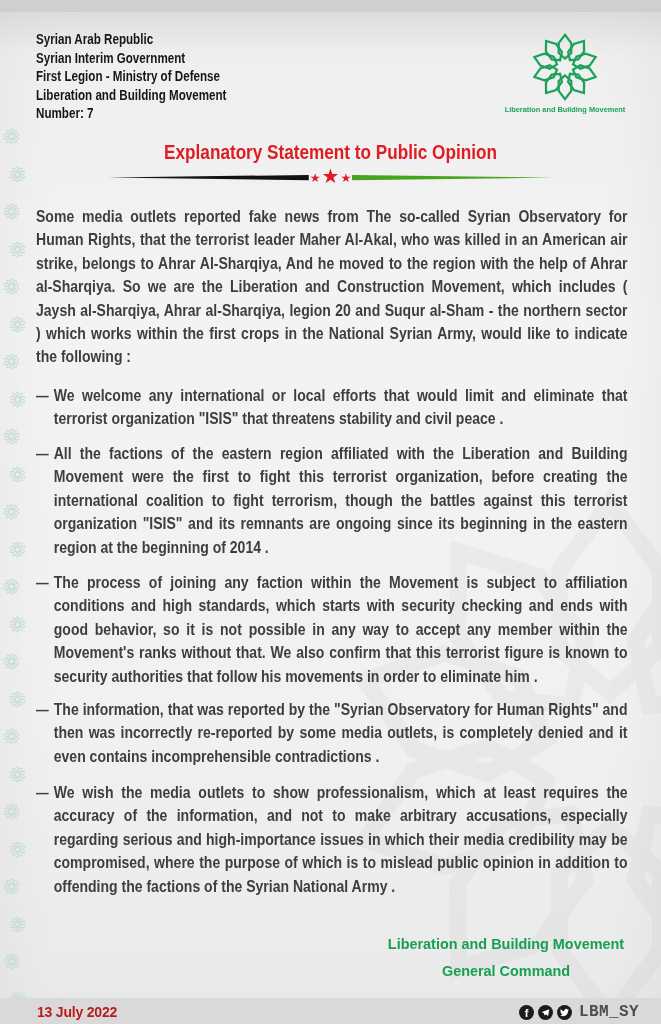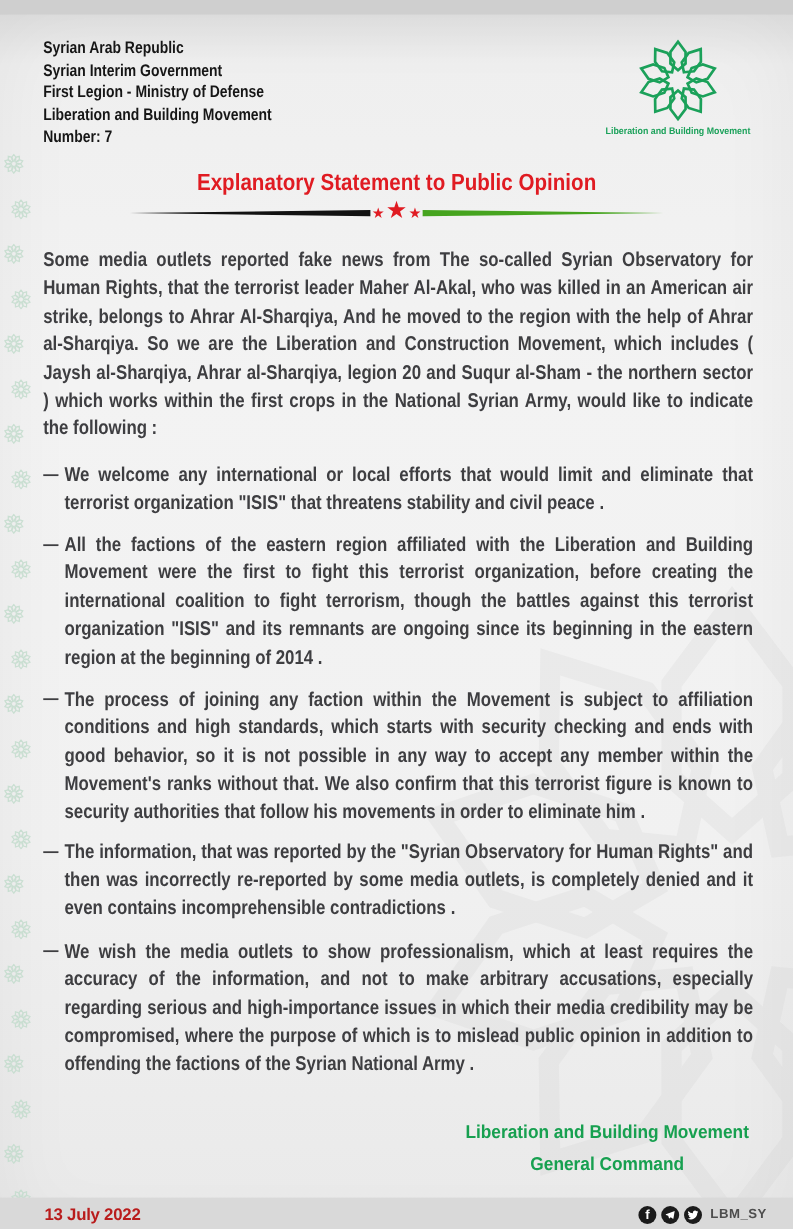--- a/index.html
+++ b/index.html
@@ -61,21 +61,21 @@
     display:flex;align-items:center;justify-content:space-between;
     box-sizing:border-box;padding:0 22px 0 37px;
   }
   .footer-date{font-weight:bold;font-size:14px;color:#b91c1c;letter-spacing:-0.2px;}
   .footer-social{display:flex;align-items:center;}
   .sicon{
     width:15px;height:15px;border-radius:50%;background:#1b1b1b;
     display:inline-flex;align-items:center;justify-content:center;margin-left:4px;
   }
   .fb-f{color:#fff;font-weight:bold;font-size:11px;line-height:1;transform:translateY(0.5px);}
-  .handle{margin-left:7px;font-weight:bold;font-size:11px;color:#4e4e4e;letter-spacing:0.4px;}
+  .handle{margin-left:7px;font-weight:bold;font-size:16px;color:#4e4e4e;letter-spacing:0.4px;font-family:Liberation Mono, monospace;}
   
   .rosette{pointer-events:none;}
   .wm-col .rosette{position:absolute;width:17px;height:17px;}
   .wm-big{position:absolute;left:330px;top:468px;width:560px;height:560px;}
   .logo-mark svg, .rosette svg{display:block;width:100%;height:100%;}
 </style>
 </head>
 <body>
 
 <div class="page">

